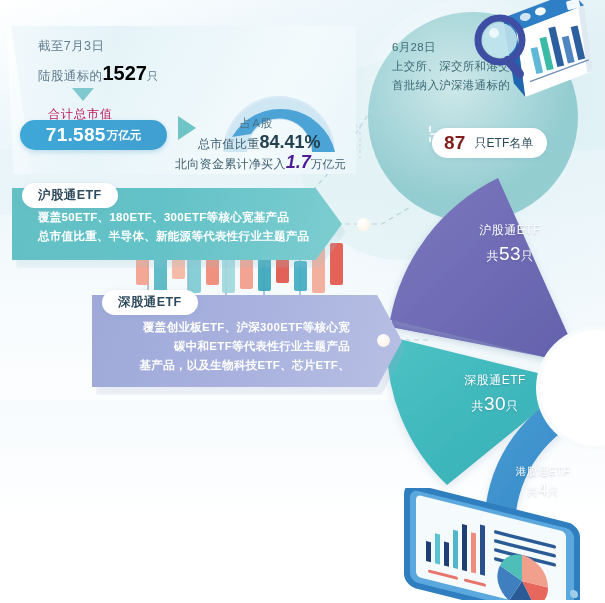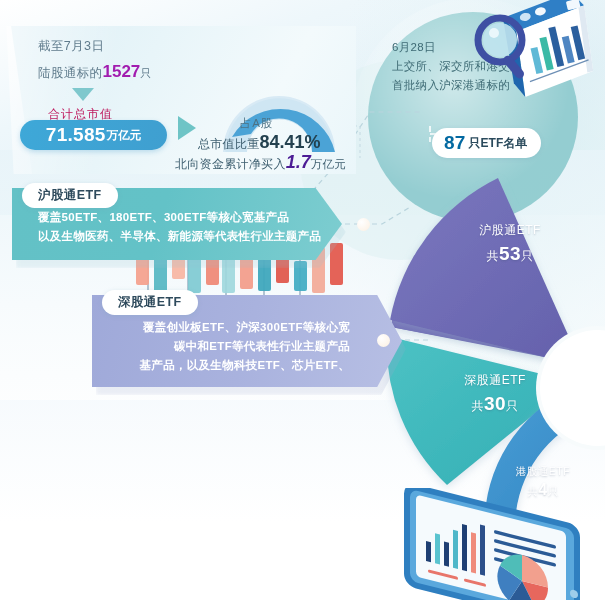--- a/index.html
+++ b/index.html
@@ -63,21 +63,21 @@
   }
 
   .txt-date{
     position:absolute;left:38px;top:38px;
     font-size:12.5px;color:#5f7b8c;letter-spacing:.4px;
   }
   .txt-count{
     position:absolute;left:38px;top:62px;
     font-size:12.5px;color:#5f7b8c;letter-spacing:.4px;white-space:nowrap;
   }
-  .txt-count b{font-size:17px;color:#a21caf;font-weight:700;letter-spacing:0;}
+  .txt-count b{font-size:20px;color:#000000;font-weight:700;letter-spacing:0;}
   .txt-count .unit{font-size:11px;color:#5f7b8c;font-weight:400;}
 
   .tri-down{
     position:absolute;left:72px;top:88px;
     width:0;height:0;
     border-left:11px solid transparent;border-right:11px solid transparent;
     border-top:13px solid #7fc8cd;
   }
   .txt-totallabel{
     position:absolute;left:48px;top:106px;
@@ -124,22 +124,22 @@
   .rh-line{
     font-size:11.5px;color:#3d6a74;line-height:19px;letter-spacing:.3px;white-space:nowrap;
   }
   .pill-87{
     position:absolute;left:432px;top:128px;
     height:30px;padding:0 14px 0 12px;border-radius:15px;
     background:#ffffff;
     box-shadow:0 1px 4px rgba(110,160,180,.22);
     display:flex;align-items:center;white-space:nowrap;
   }
-  .pill-87 .big{font-size:19px;font-weight:700;color:#0369a1;letter-spacing:.2px;}
-  .pill-87 .sm{font-size:12px;font-weight:700;color:#2a4a5c;margin-left:3px;}
+  .pill-87 .big{font-size:19px;font-weight:700;color:#7f1d1d;letter-spacing:.2px;}
+  .pill-87 .sm{font-size:12px;font-weight:400;color:#2a4a5c;margin-left:9px;}
 
   
   .panel{
     position:absolute;
     clip-path:polygon(0% 0%,92% 0%,100% 50%,92% 100%,0% 100%);
   }
   .panel-1{
     left:12px;top:188px;width:330px;height:72px;
     background:linear-gradient(105deg,#63c1c6 0%,#63c2c7 45%,#7dcdd0 100%);
   }
@@ -188,21 +188,21 @@
 
   
   .pie{position:absolute;left:330px;top:120px;width:275px;height:400px;}
   .pie svg{display:block;overflow:visible;}
   .pie-label{
     position:absolute;text-align:center;color:#ffffff;
     text-shadow:0 1px 2px rgba(60,80,110,.28);
   }
   .pie-label .nm{font-size:12px;letter-spacing:.5px;display:block;}
   .pie-label .vl{font-size:12px;letter-spacing:.5px;display:block;margin-top:4px;}
-  .pie-label .vl b{font-size:19px;font-weight:700;}
+  .pie-label .vl b{font-size:19px;font-weight:400;}
   .lbl-hu{left:450px;top:222px;width:120px;}
   .lbl-shen{left:440px;top:372px;width:110px;}
   .lbl-gang{left:497px;top:465px;width:92px;}
   .lbl-gang .nm{font-size:10.5px;}
   .lbl-gang .vl{font-size:10.5px;margin-top:2px;}
   .lbl-gang .vl b{font-size:16px;}
 
   
   .tablet{position:absolute;left:398px;top:488px;width:200px;height:112px;}
   .tablet svg{display:block;}
@@ -396,21 +396,21 @@
       </g>
     </svg>
   </div>
 
   <div class="panel-shadow-1"></div>
   <div class="panel panel-1"></div>
   <div class="panel-dot dot-1"></div>
   <div class="tag tag-1">沪股通ETF</div>
   <div class="panel-body body-1">
     <div>覆盖50ETF、180ETF、300ETF等核心宽基产品</div>
-    <div>以及生物医药、半导体、新能源等代表性行业主题产品</div>
+    <div>总市值比重、半导体、新能源等代表性行业主题产品</div>
   </div>
 
   <div class="panel-shadow-2"></div>
   <div class="panel panel-2"></div>
   <div class="panel-dot dot-2"></div>
   <div class="tag tag-2">深股通ETF</div>
   <div class="panel-body body-2">
     <div>覆盖创业板ETF、沪深300ETF等核心宽</div>
     <div>碳中和ETF等代表性行业主题产品</div>
     <div>基产品，以及生物科技ETF、芯片ETF、</div>

